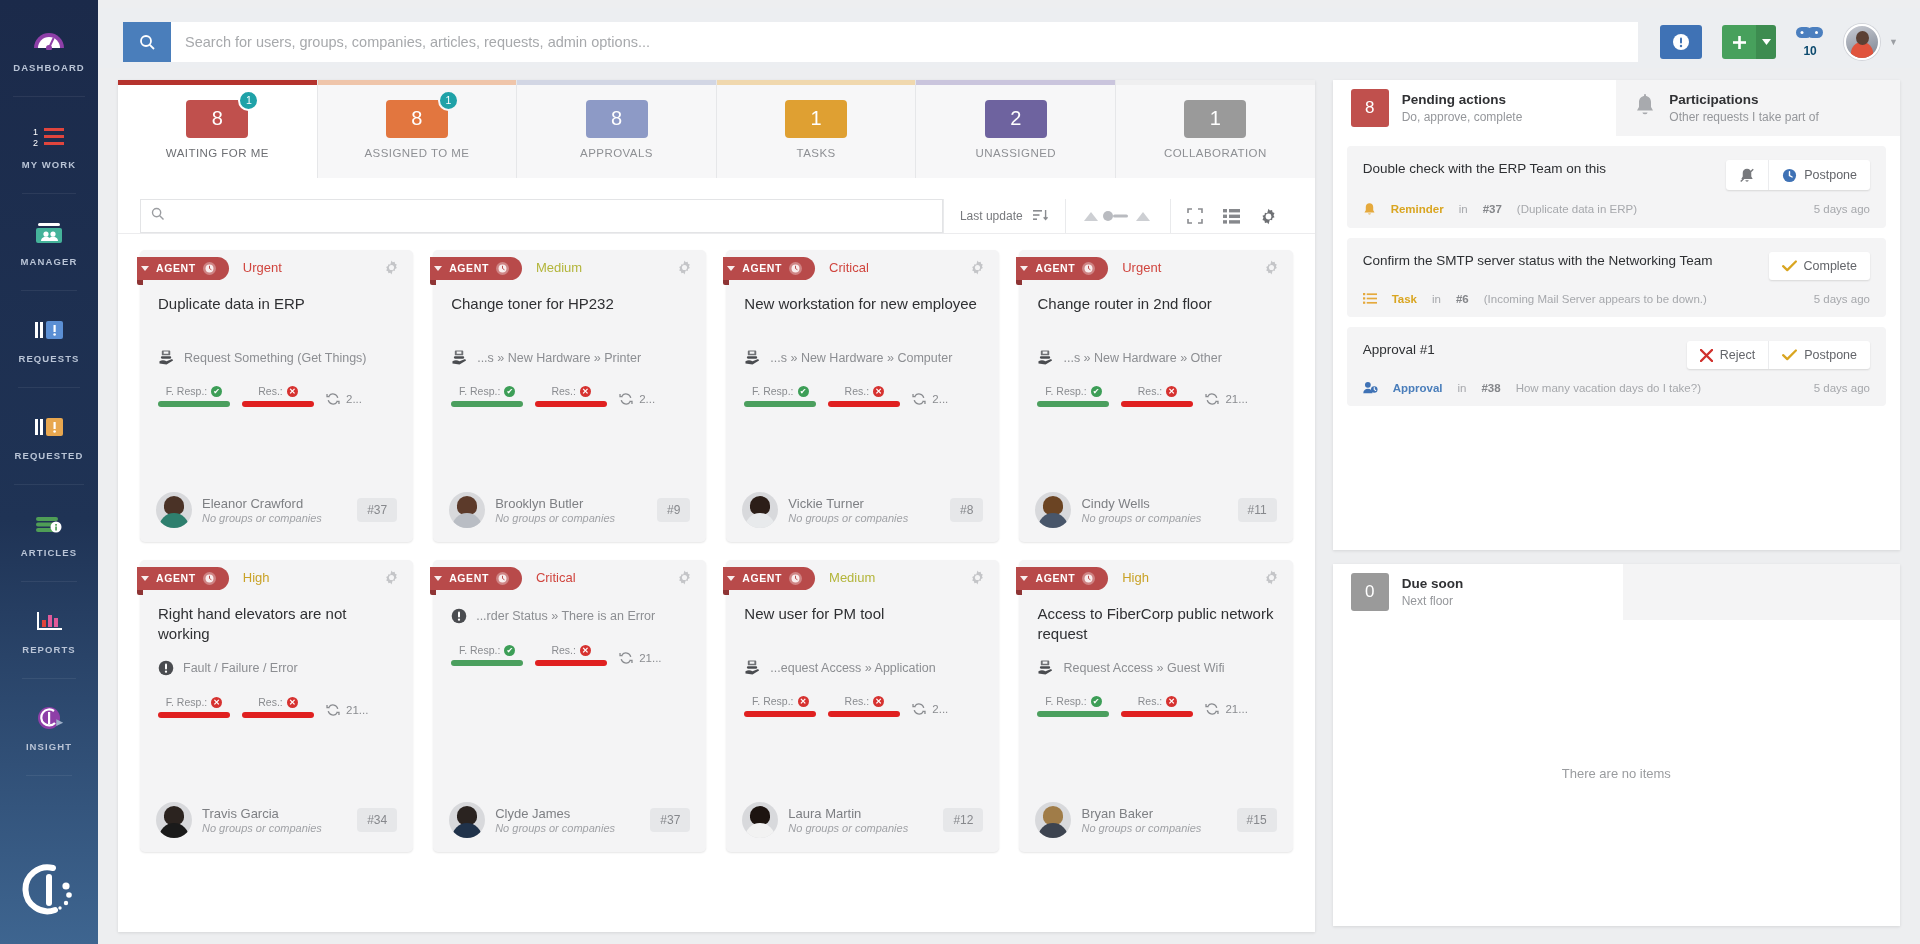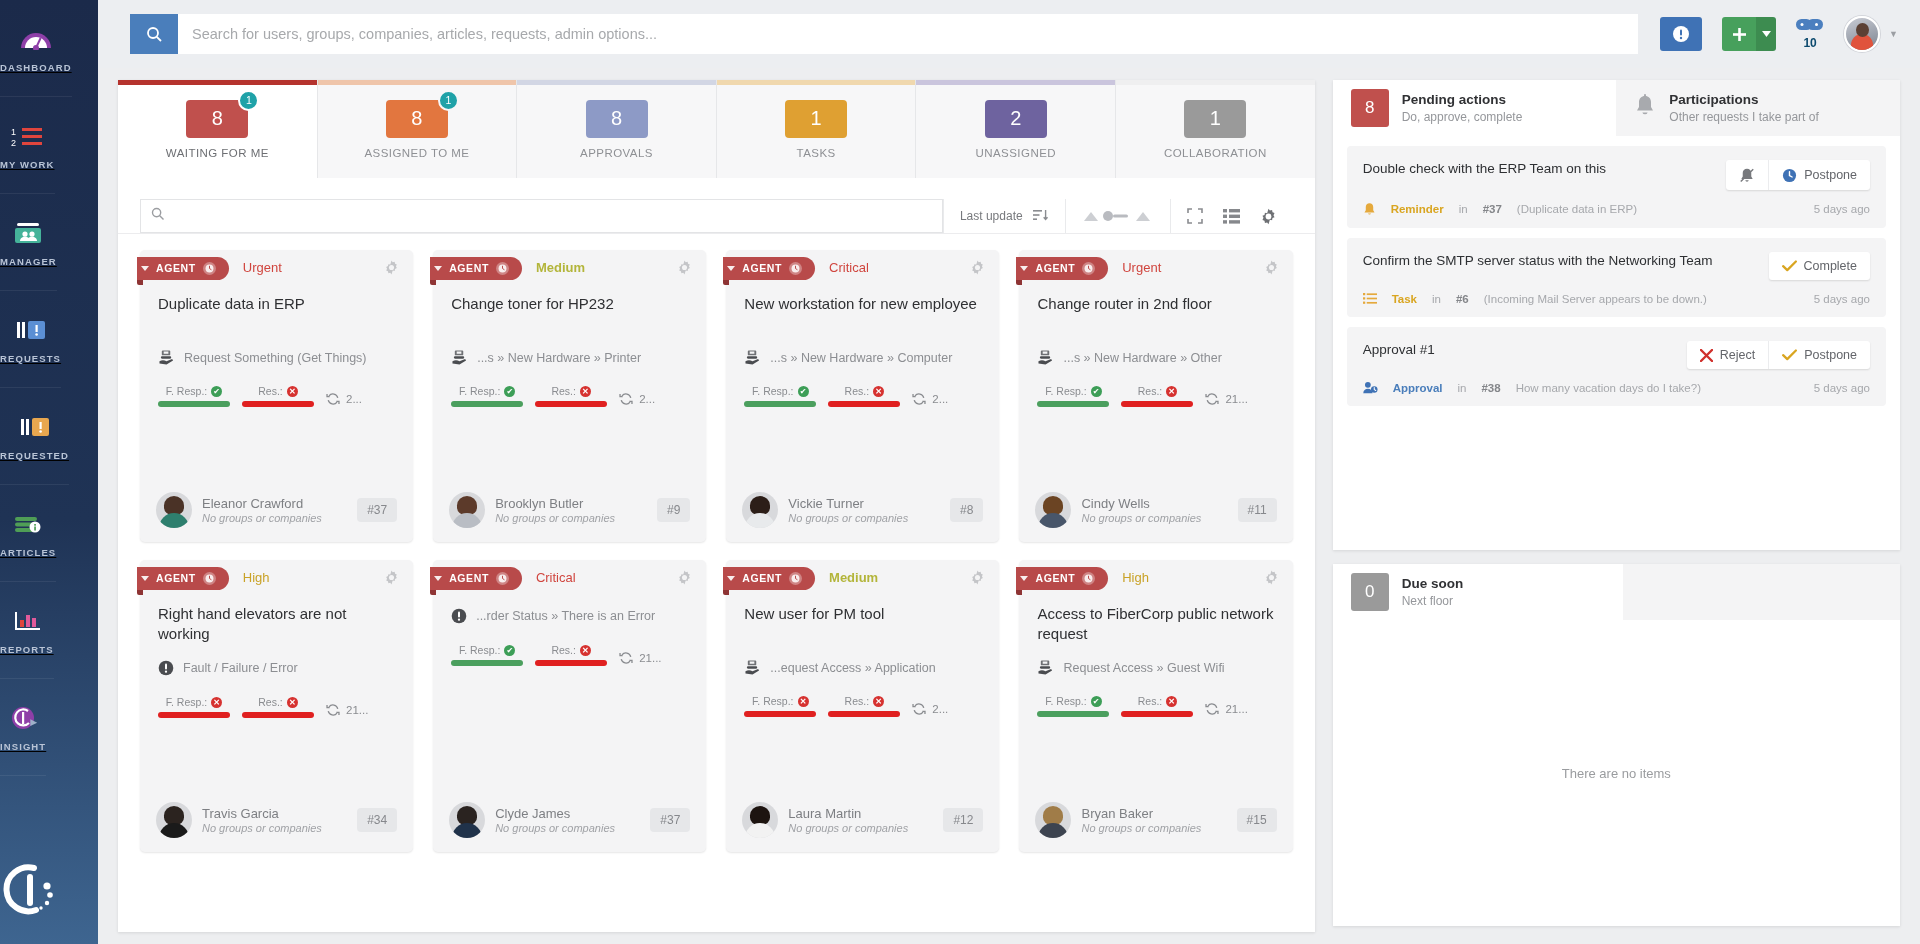--- a/index.html
+++ b/index.html
@@ -8,21 +8,21 @@
     font-family: "Liberation Sans", sans-serif;
     background: #edeef0;
     overflow: hidden;
   }
 
   
   #sidebar {
     position: absolute; left: 0; top: 0;
     width: 98px; height: 944px;
     background: linear-gradient(180deg,#1b2a4a 0%,#1f3355 55%,#3e6590 100%);
-    display: flex; flex-direction: column; align-items: flex-start; text-decoration: underline;
+    display: flex; flex-direction: column; align-items: center;
   }
   .nav-item {
     position: relative;
     height: 97px;
     display: flex; flex-direction: column;
     align-items: center; justify-content: center;
     gap: 8px;
     border-bottom: 1px solid rgba(255,255,255,.07);
     cursor: pointer;
   }
@@ -35,25 +35,25 @@
     position:absolute; right: 9px; top: 50%; margin-top: -10px;
     color:#9fb0c9; font-size: 9px;
   }
   #brand {
     flex: 1; display:flex; align-items:flex-end; justify-content:center;
     padding-bottom: 26px;
   }
 
   
   #topbar {
-    position: absolute; left: 98px; top: 0;
+    position: absolute; left: 98px; top: 8px;
     width: 1822px; height: 68px;
     background: #eceef1;
     display: flex; align-items: center;
-    padding: 0 22px 0 32px;
+    padding: 0 22px 0 25px;
   }
   #search-wrap { display:flex; align-items:center; flex:1; height: 40px; }
   #search-btn {
     width: 48px; height: 40px; background: #4a7ebb;
     display:flex; align-items:center; justify-content:center;
     border:none; cursor:pointer;
   }
   #search-input {
     flex:1; height: 40px; border: none; background:#fff;
     padding: 0 14px; font-size: 14.5px; color:#333;
@@ -192,21 +192,21 @@
   }
   .pill-caret { font-size:8px; opacity:.9; }
   .pill-clock {
     width:13px;height:13px;border-radius:50%;
     background:rgba(255,255,255,.32);
     display:flex;align-items:center;justify-content:center;
   }
   .prio { font-size: 13px; margin-left: 14px; }
   .prio.urgent   { color:#d0453e; }
   .prio.critical { color:#d0453e; }
-  .prio.medium   { color:#b3b53a;font-weight:bold; }
+  .prio.medium   { color:#b3b53a; }
   .prio.high     { color:#c9a227; }
   .card-gear { margin-left:auto; color:#c4c5c8; cursor:pointer; display:flex; }
 
   .card-title {
     font-size: 15px; color:#2f3033; font-weight:400;
     line-height: 1.35; padding: 10px 18px 0 18px;
     min-height: 52px;
   }
   .card-cat {
     display:flex; align-items:center; gap: 9px;

